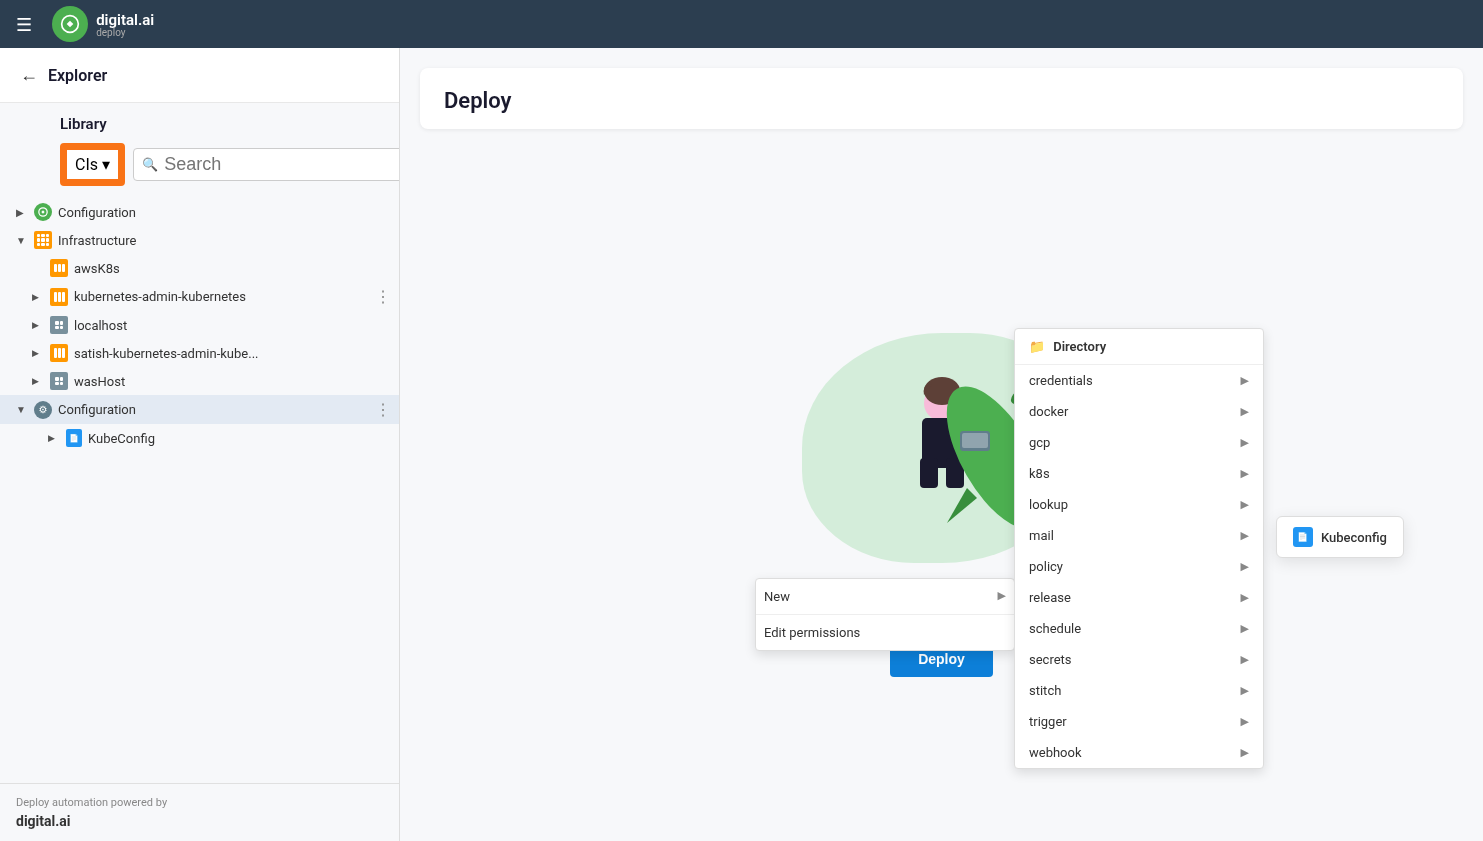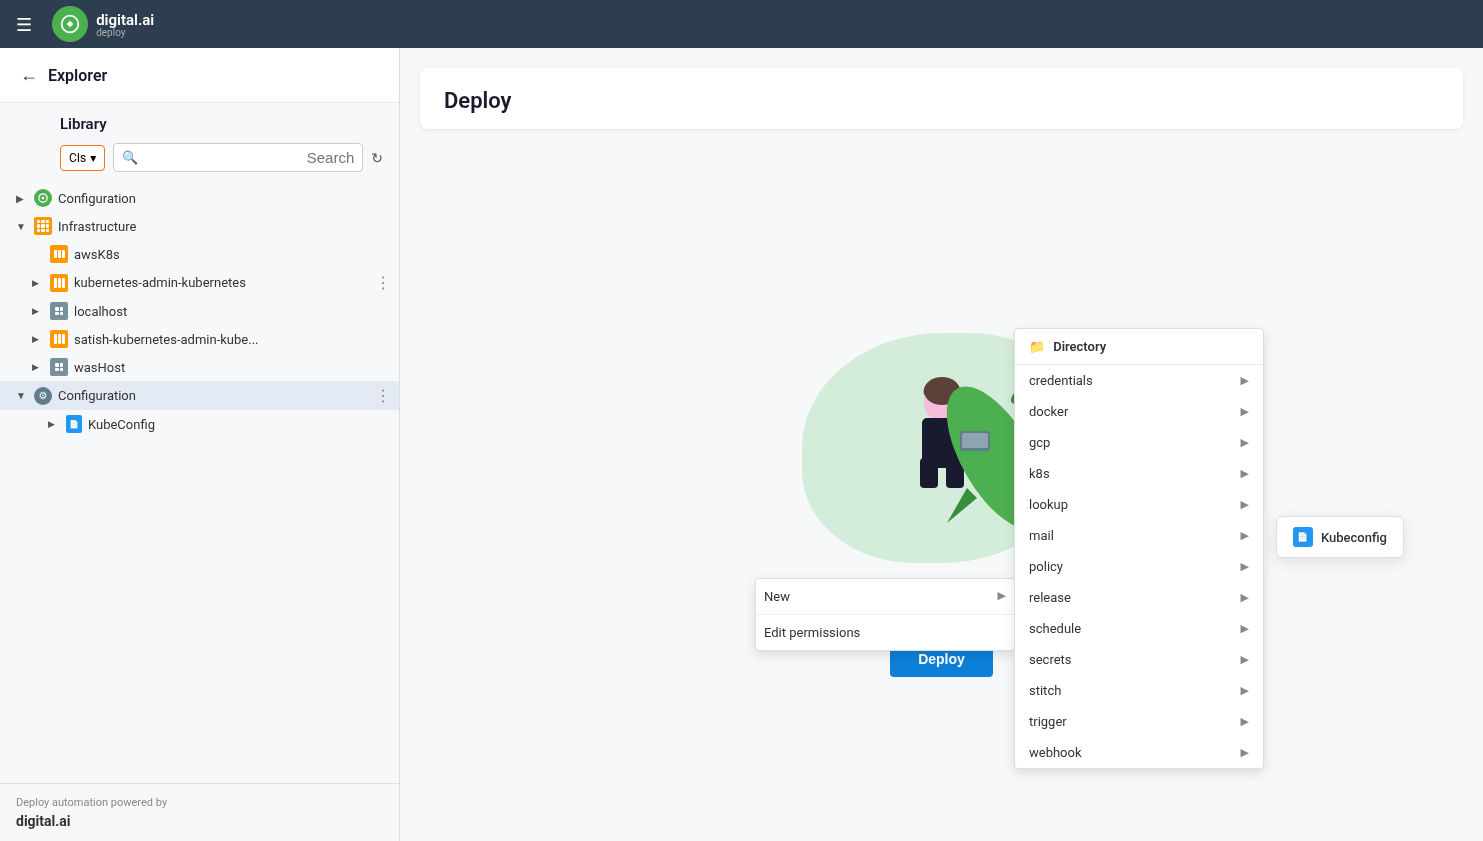--- a/index.html
+++ b/index.html
@@ -96,46 +96,45 @@
       color: #1a1a2e;
       margin-bottom: 10px;
     }
     .search-row {
       display: flex;
       align-items: center;
       gap: 8px;
     }
     .ci-select {
       background: white;
-      border: 1px solid #f97316;
+      border: 7px solid #f97316;
       border-radius: 4px;
       padding: 5px 8px;
-      font-size: 12px;
+      font-size: 16px;
       cursor: pointer;
       display: flex;
       align-items: center;
       gap: 4px;
     }
     .search-box {
       flex: 1;
       display: flex;
       align-items: center;
       background: white;
       border: 1px solid #ccc;
       border-radius: 4px;
       padding: 5px 8px;
       gap: 6px;
     }
     .search-input {
       border: none;
       outline: none;
-      font-size: 15px;
+      font-size: 18px;
       flex: 1;
       color: #666;
-      text-align: right;
     }
     .refresh-btn {
       color: #555;
       cursor: pointer;
       font-size: 14px;
     }
 
     .tree-container {
       flex: 1;
       overflow-y: auto;

